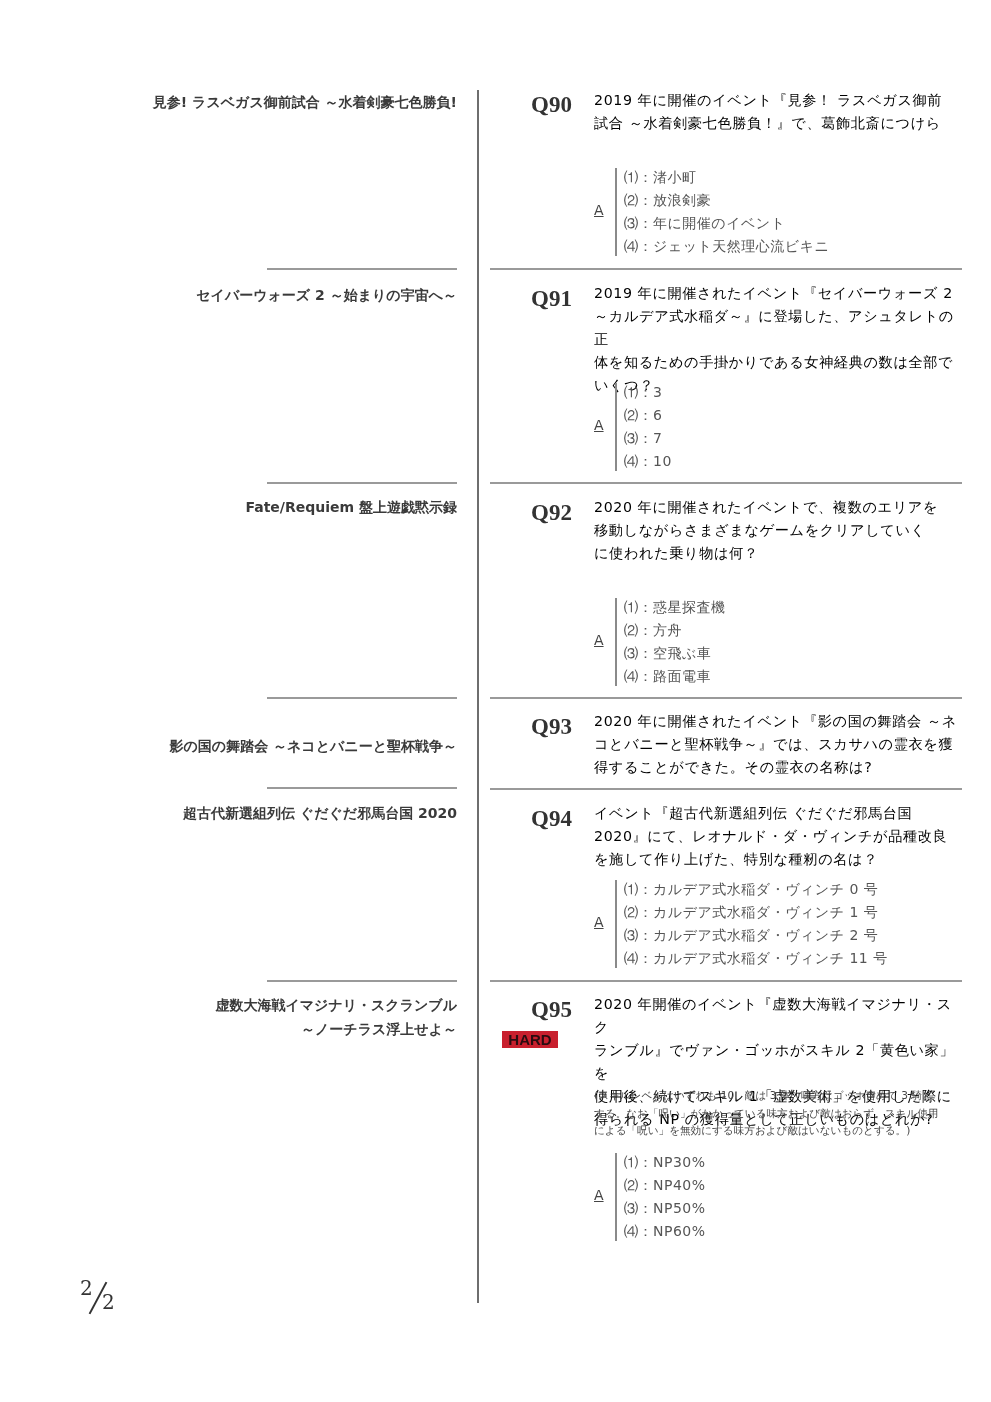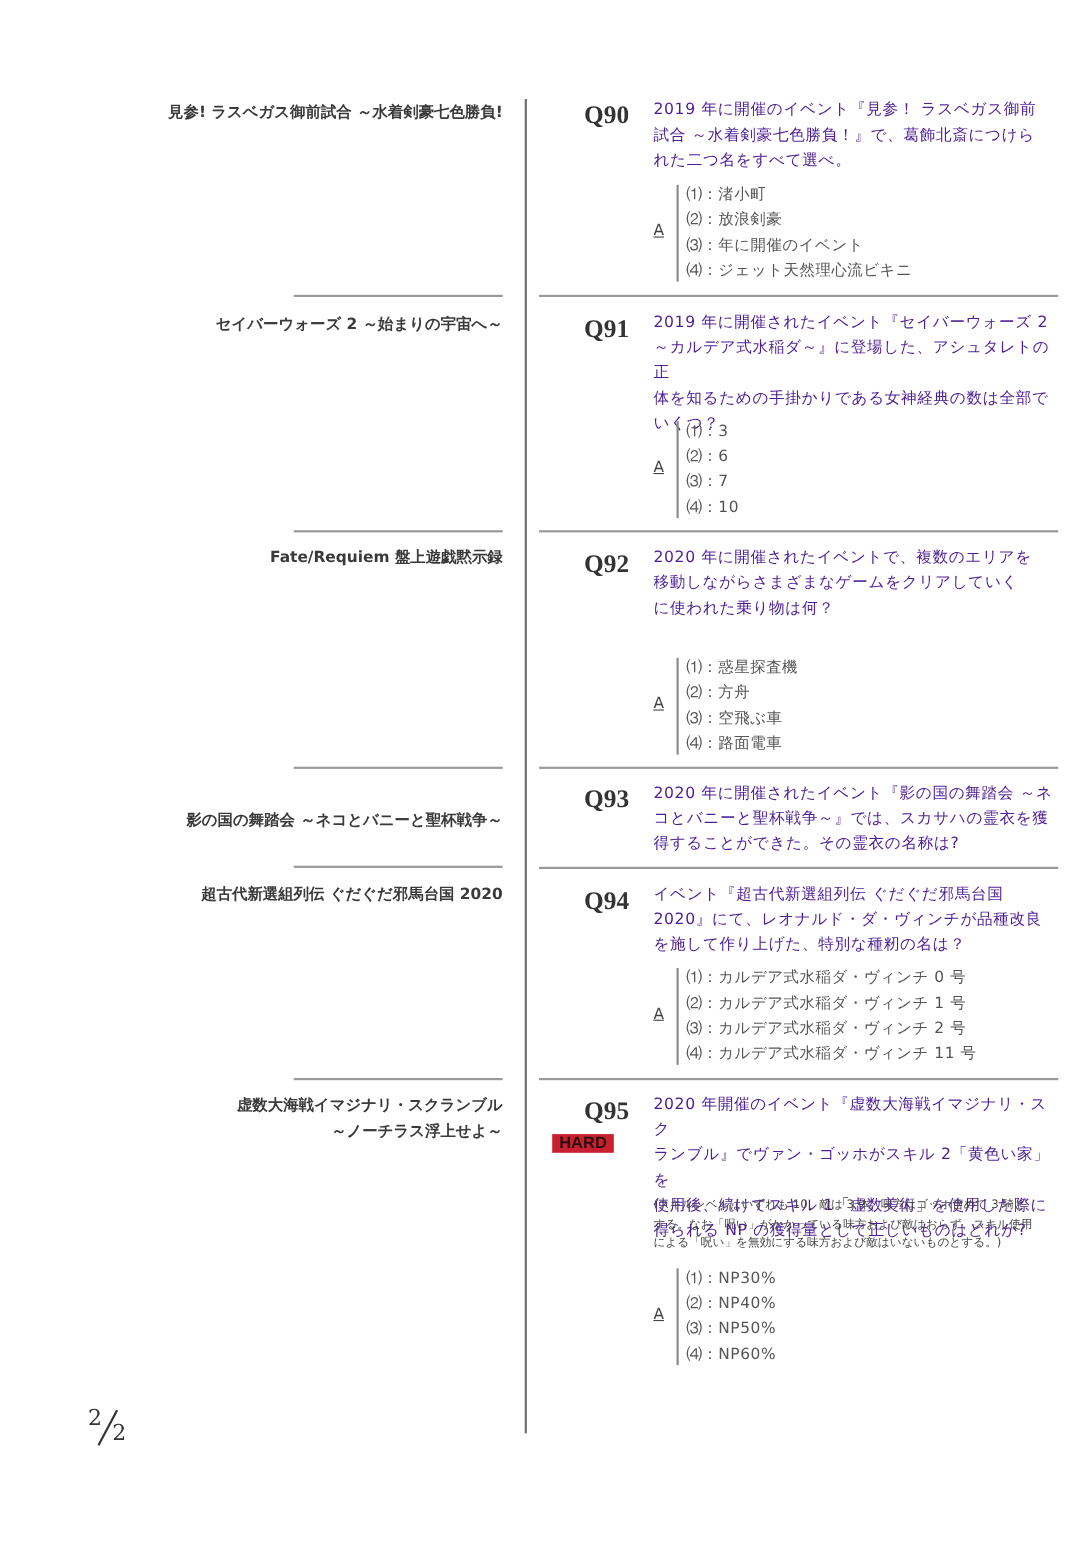--- a/index.html
+++ b/index.html
@@ -9,21 +9,21 @@
   .lhr { position: absolute; left: 267px; width: 190px; height: 2px; background: #9a9a9a; }
   .rhr { position: absolute; left: 490px; width: 472px; height: 2px; background: #9a9a9a; }
   .event { position: absolute; right: 534px; text-align: right; font-size: 14px; font-weight: bold;
            color: #3a3a3a; line-height: 24px; white-space: nowrap; }
   .qnum { position: absolute; left: 503px; font-family: Liberation Serif, serif; font-size: 23px;
           font-weight: bold; color: #333; letter-spacing: 0px; margin-left: 28px; }
   .hard { position: absolute; left: 502px; top: 1031px; width: 56px; height: 17px; background: #c8202e;
           color: #2a0c10; font-family: "Liberation Sans", sans-serif; font-weight: bold; font-size: 15px;
           line-height: 17px; text-align: center; }
   .qtext { position: absolute; left: 594px; width: 372px; font-size: 14.2px; line-height: 23px;
-           color: #4c1d95; letter-spacing: 0.6px; }
+           color: #000000; letter-spacing: 0.6px; }
   .note { position: absolute; left: 594px; width: 372px; font-size: 10.6px; line-height: 17.5px; color: #444; }
   .ans { position: absolute; left: 594px; }
   .ans .alabel { position: absolute; left: 0; font-size: 14px; color: #444; text-decoration: underline; }
   .ans .abar { position: absolute; left: 21px; width: 1.5px; background: #8a8a8a; }
   .ans .opts { position: absolute; left: 30px; top: 0; }
   .ans .opt { font-size: 14px; line-height: 23px; color: #555; white-space: nowrap; letter-spacing: 0.5px; }
   .pagenum { position: absolute; left: 80px; top: 1276px; font-family: "DejaVu Serif", serif; color: #333; }
   .pagenum .n1 { position: absolute; left: 0; top: 0; font-size: 20px; }
   .pagenum .sl { position: absolute; left: 17px; top: 4px; width: 2px; height: 36px; background: #333; transform: rotate(28deg); }
   .pagenum .n2 { position: absolute; left: 22px; top: 14px; font-size: 20px; }
@@ -51,21 +51,20 @@
 <div class="event" style="top:801px">超古代新選組列伝 ぐだぐだ邪馬台国 2020</div>
 <div class="event" style="top:993px">
   <div>虚数大海戦イマジナリ・スクランブル</div>
   <div>～ノーチラス浮上せよ～</div>
 </div>
 
 <div class="qnum" style="top:92px">Q90</div>
 <div class="qtext" style="top:89px">
   <div>2019 年に開催のイベント『見参！ ラスベガス御前</div>
   <div>試合 ～水着剣豪七色勝負！』で、葛飾北斎につけら</div>
-  <div>れた二つ名をすべて選べ。</div>
 </div>
 <div class="ans" style="top:166px">
   <span class="alabel" style="top:36px">A</span>
   <div class="abar" style="top:2px;height:88px"></div>
   <div class="opts">
     <div class="opt">⑴：渚小町</div>
     <div class="opt">⑵：放浪剣豪</div>
     <div class="opt">⑶：年に開催のイベント</div>
     <div class="opt">⑷：ジェット天然理心流ビキニ</div>
   </div>

